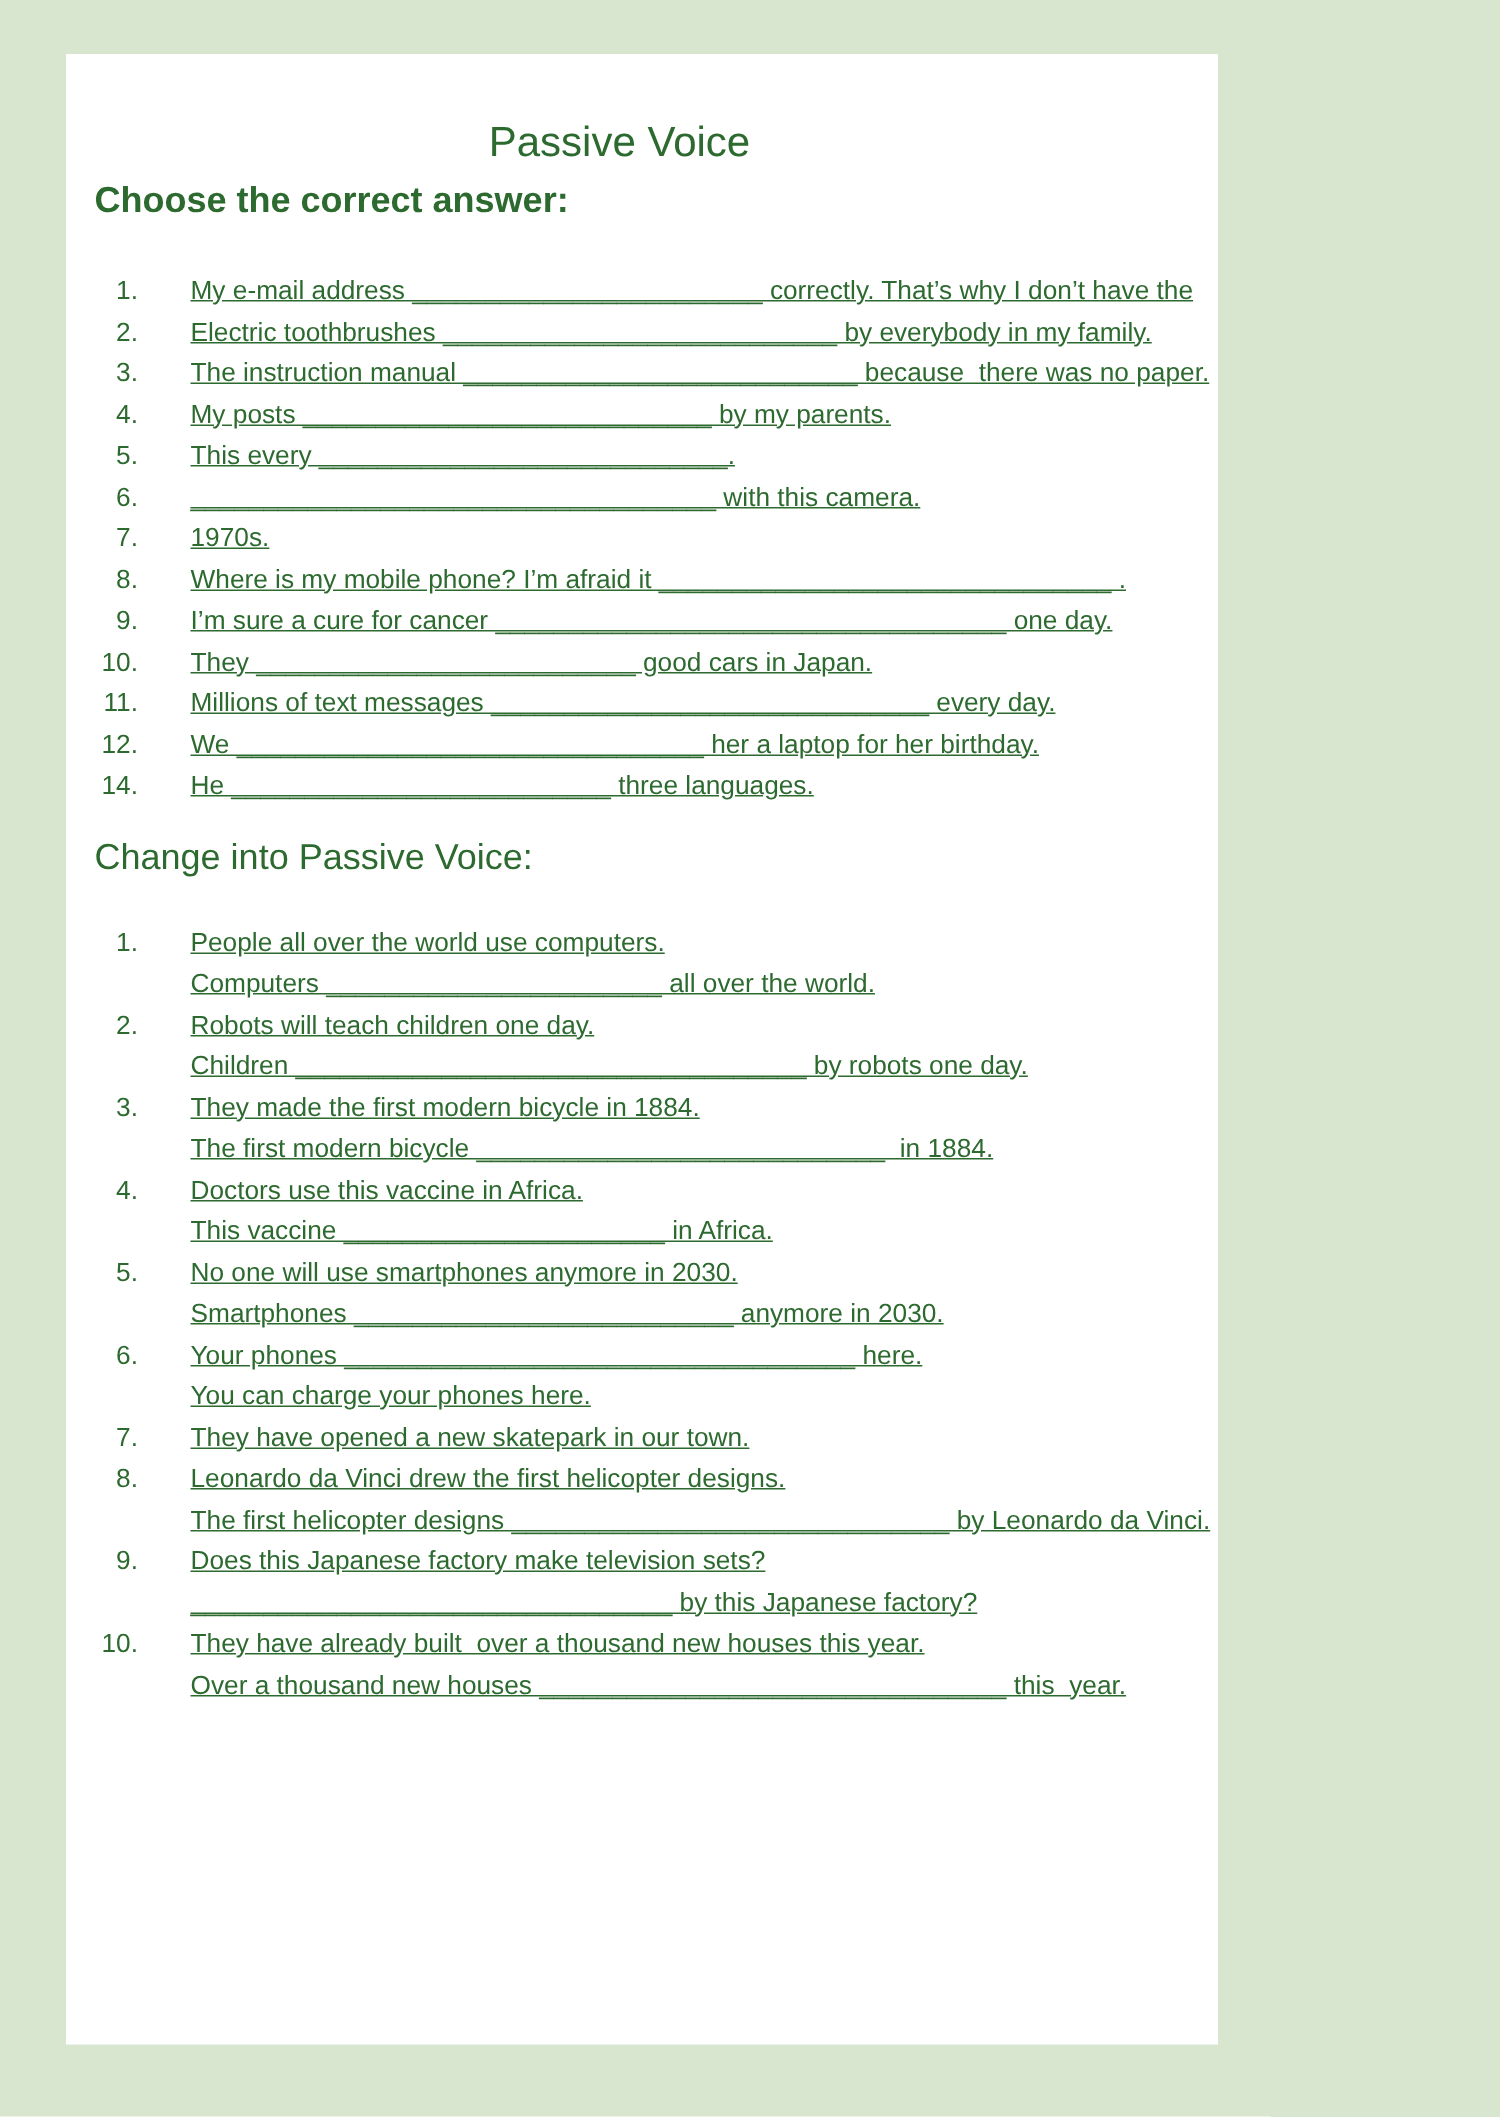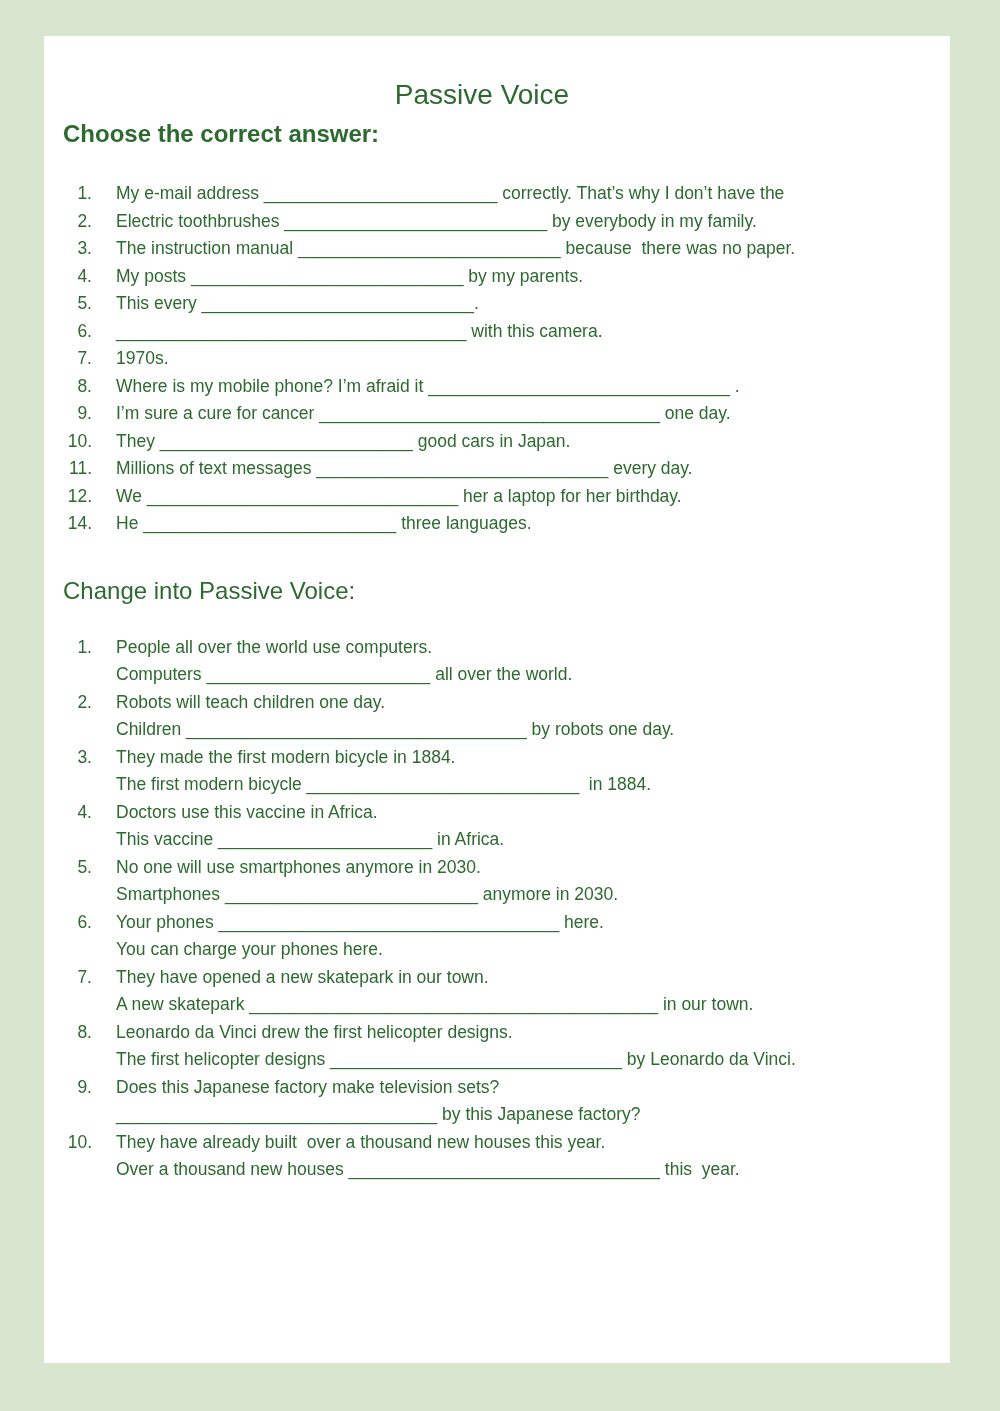--- a/index.html
+++ b/index.html
@@ -12,62 +12,63 @@
   body{
     width:1000px;height:1411px;
     background:var(--bg);
     font-family:"Liberation Sans", sans-serif;
     color:var(--ink);
     position:relative;
   }
   .page{
     position:absolute;
     left:44px;top:36px;
-    width:906px;height:1327px;
+    width:768px;height:1327px;
     background:var(--page);
   }
   .title{
     margin:0;
     padding:42px 30px 0 0;
     font-size:28px;
     line-height:34px;
     font-weight:400;
     text-align:center;
     color:var(--ink);
   }
   .heading{
     margin:11px 0 0 0;
     padding-left:19px;
     font-size:24px;
     line-height:22px;
     font-weight:700;
   }
   .heading.normal{
     font-weight:400;
-    margin-top:42px;
+    margin-top:23px;
   }
   .list{
     font-size:17.5px;
     line-height:27.5px;
   }
   #list1{margin-top:35px;}
   #list2{margin-top:32px;}
   .row{
     display:flex;
     align-items:flex-start;
   }
   .num{
     flex:0 0 48px;
     text-align:right;
     white-space:pre;
   }
   .content{
     flex:1 1 auto;
-    margin-left:24px;
+    margin-left:35px;
     min-width:0;
+    text-decoration:underline;
   }
   .line{
     white-space:pre-wrap;
   }
   .italic{
     font-style:italic;
   }
 </style>
 </head>
 <body>
@@ -196,21 +197,20 @@
         <div class="num">6.</div>
         <div class="content">
           <div class="line"><span>Your phones ___________________________________ here.</span></div>
           <div class="line"><span>You can charge your phones here.</span></div>
         </div>
       </div>
       <div class="row">
         <div class="num">7.</div>
         <div class="content">
           <div class="line"><span>They have opened a new skatepark in our town.</span></div>
-          <div class="line"><span>A new skatepark __________________________________________ in our town.</span></div>
         </div>
       </div>
       <div class="row">
         <div class="num">8.</div>
         <div class="content">
           <div class="line"><span>Leonardo da Vinci drew the first helicopter designs.</span></div>
           <div class="line"><span>The first helicopter designs ______________________________ by Leonardo da Vinci.</span></div>
         </div>
       </div>
       <div class="row">

